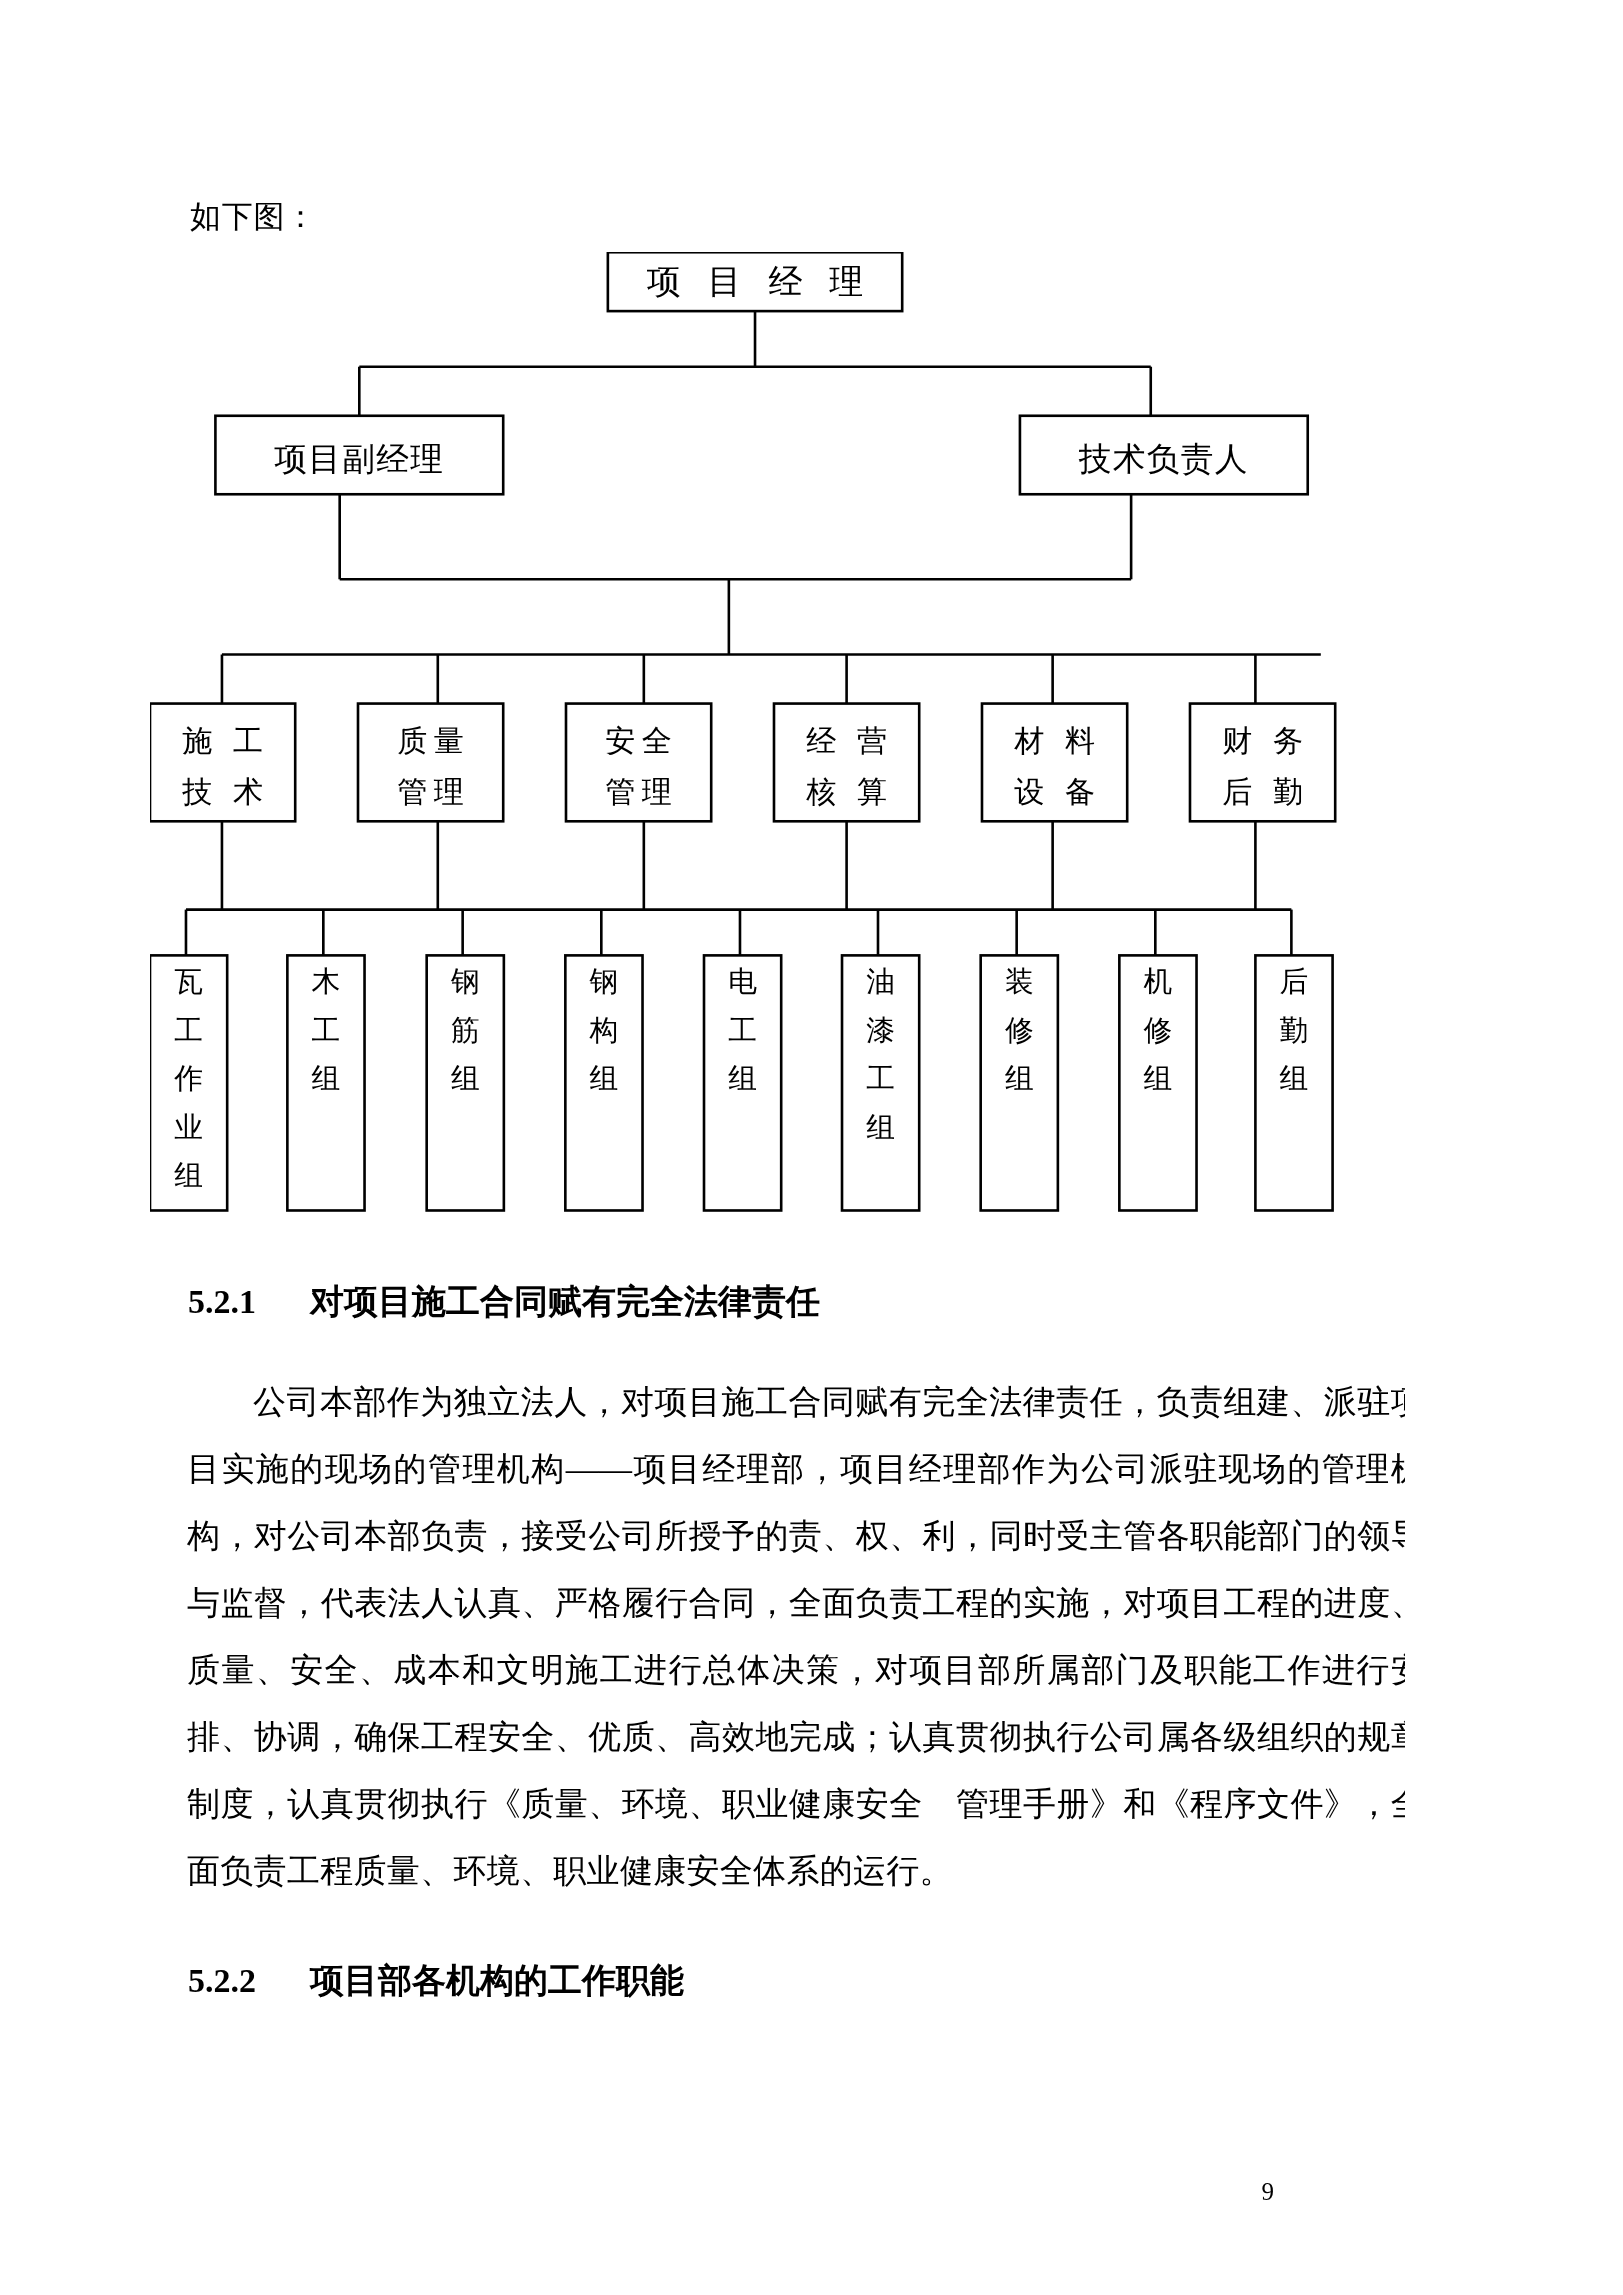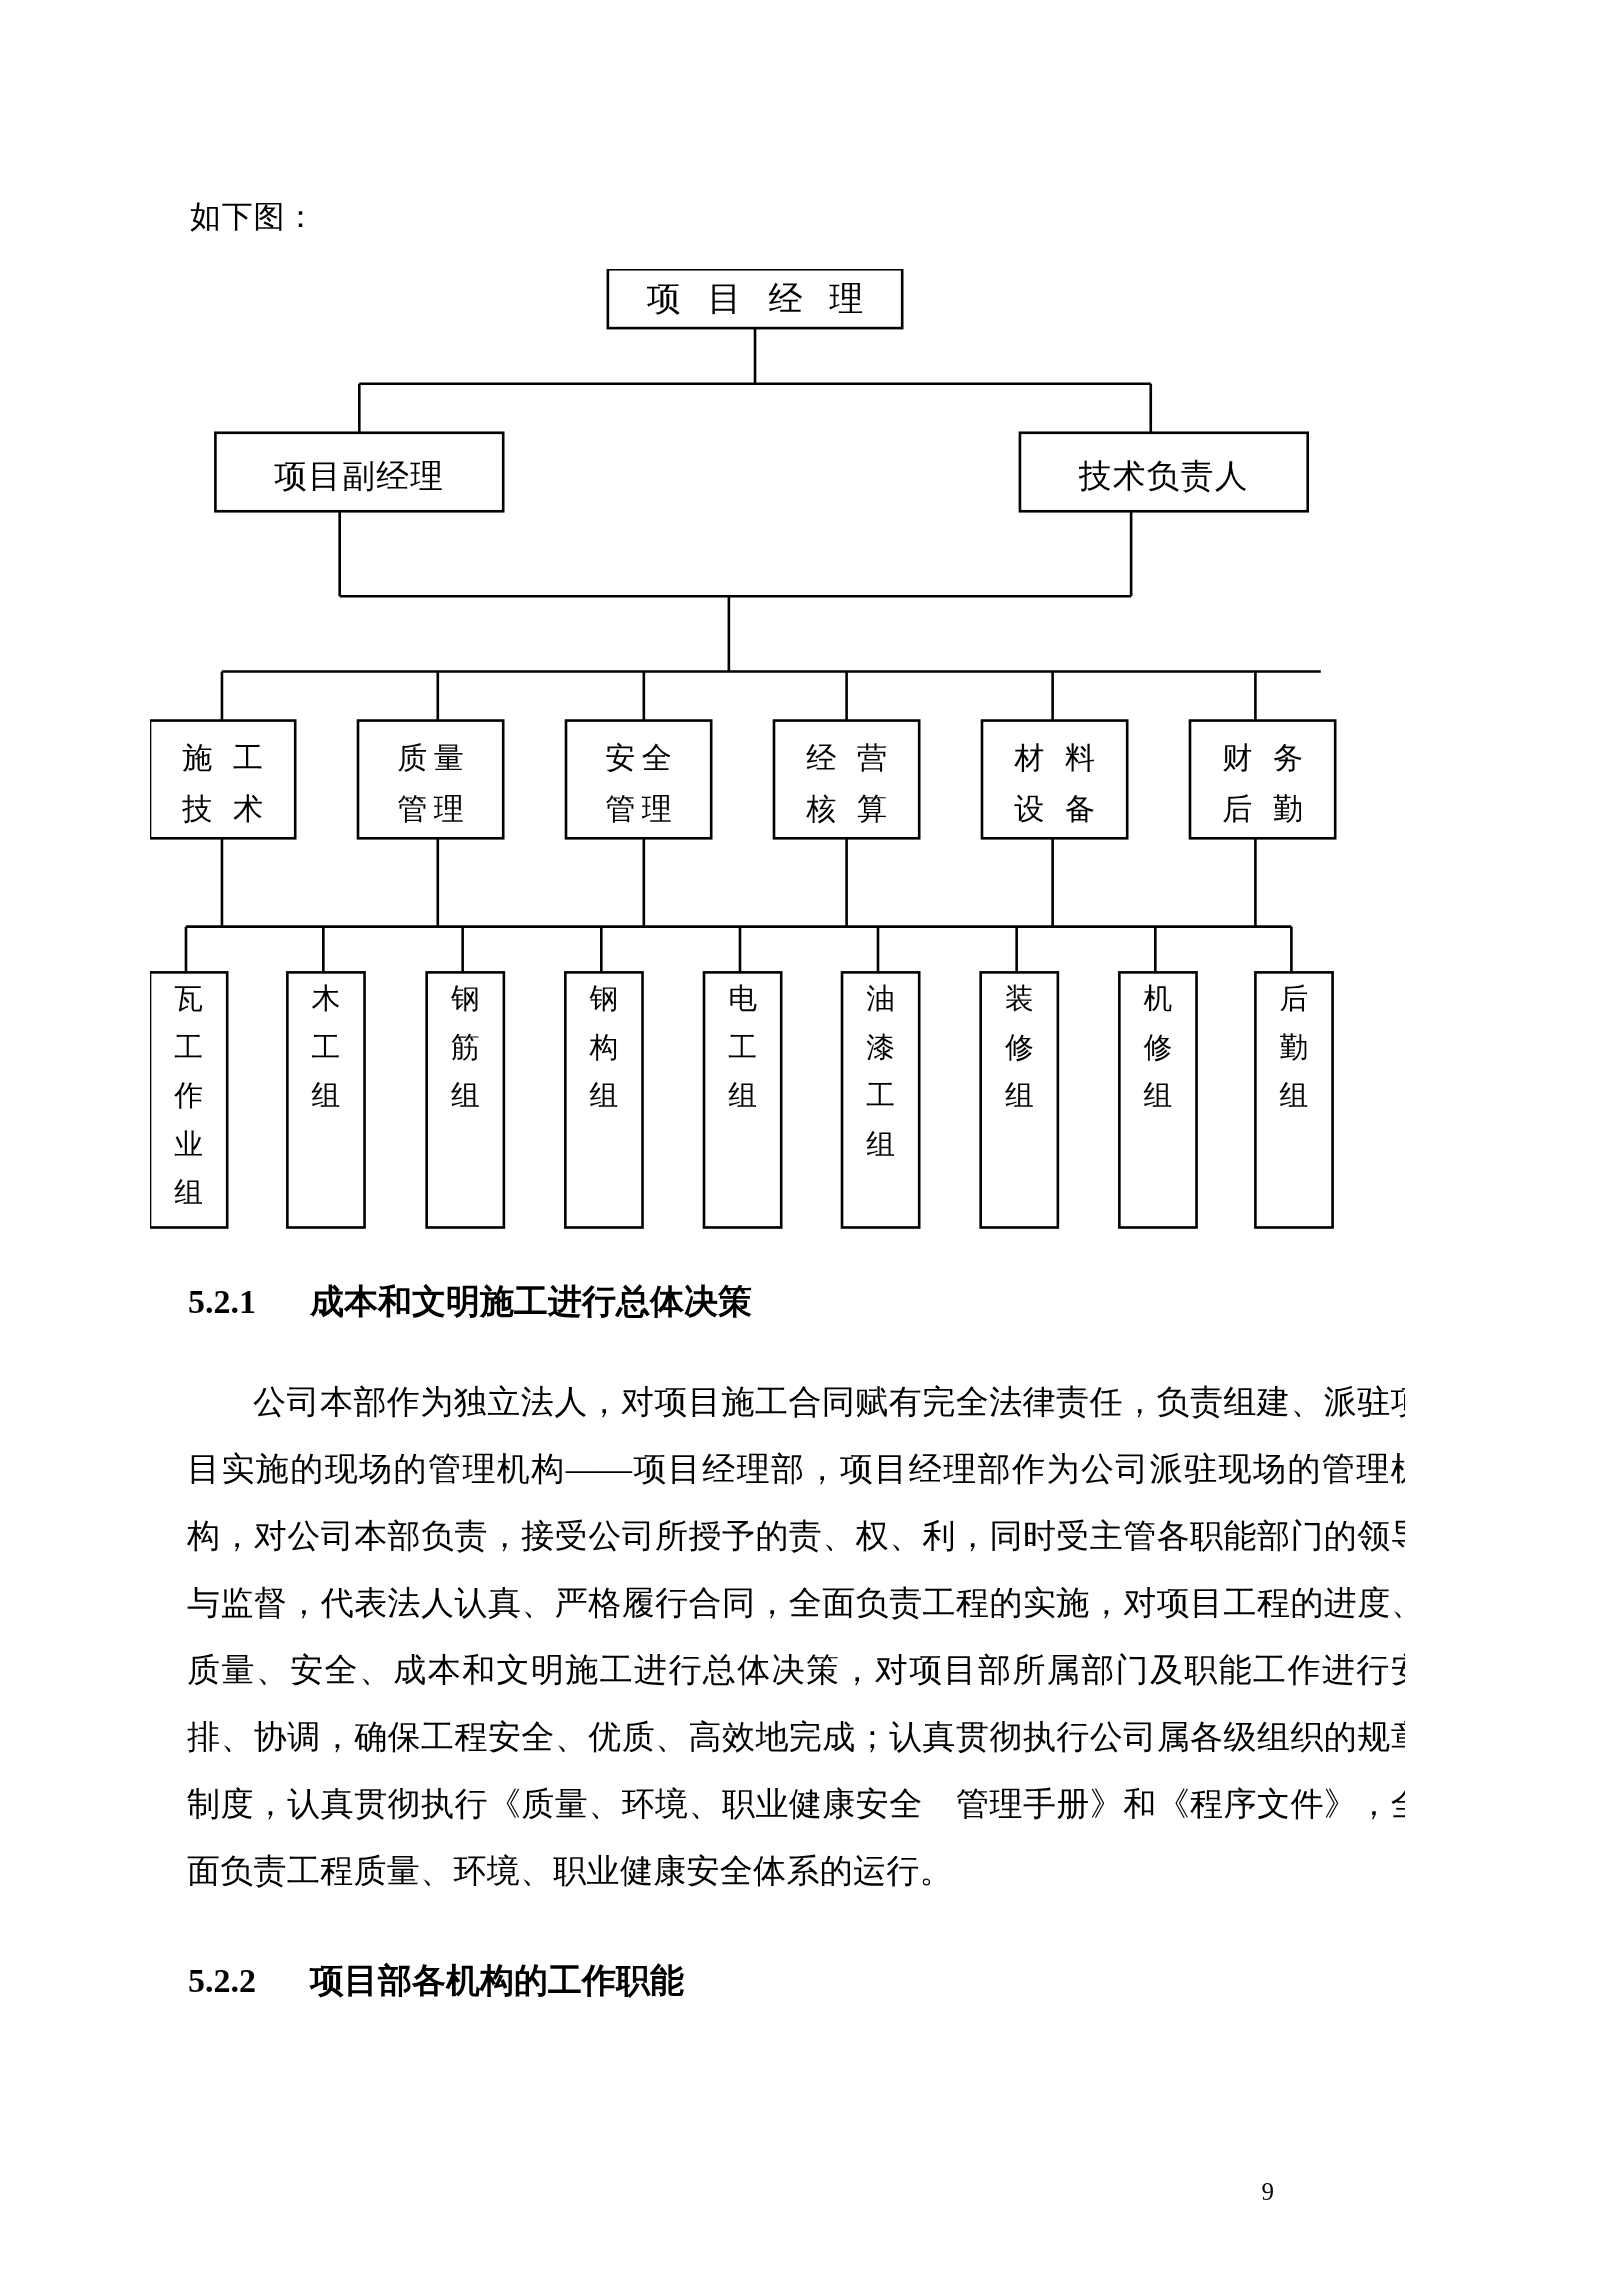--- a/index.html
+++ b/index.html
@@ -24,21 +24,21 @@
     top: 196px;
     font-size: 31px;
     letter-spacing: 0.7px;
     white-space: nowrap;
   }
 
   
   .chart {
     position: absolute;
     left: 150px;
-    top: 269px;
+    top: 252px;
     width: 1282px;
     height: 962px;
   }
   .chart svg { display: block; }
 
   .node-text {
     font-family: "Liberation Serif", "DejaVu Serif", serif;
     fill: #000000;
     text-anchor: middle;
   }
@@ -179,21 +179,21 @@
       <text class="node-text t-l4" x="1117" y="1130"><tspan x="1117" y="1130">油</tspan><tspan x="1117" y="1204">漆</tspan><tspan x="1117" y="1278">工</tspan><tspan x="1117" y="1352">组</tspan></text>
       <text class="node-text t-l4" x="1329" y="1130"><tspan x="1329" y="1130">装</tspan><tspan x="1329" y="1204">修</tspan><tspan x="1329" y="1278">组</tspan></text>
       <text class="node-text t-l4" x="1541" y="1130"><tspan x="1541" y="1130">机</tspan><tspan x="1541" y="1204">修</tspan><tspan x="1541" y="1278">组</tspan></text>
       <text class="node-text t-l4" x="1749" y="1130"><tspan x="1749" y="1130">后</tspan><tspan x="1749" y="1204">勤</tspan><tspan x="1749" y="1278">组</tspan></text>
     </svg>
   </div>
 
   <div class="heading" id="heading-521">
     <span>5.2.1</span>
     <span style="display:inline-block;width:37px"></span>
-    <span>成本和文明施工进行总体决策</span>
+    <span>对项目施工合同赋有完全法律责任</span>
   </div>
 
   <div class="body-text">
     <p>公司本部作为独立法人，对项目施工合同赋有完全法律责任，负责组建、派驻项目实施的现场的管理机构——项目经理部，项目经理部作为公司派驻现场的管理机构，对公司本部负责，接受公司所授予的责、权、利，同时受主管各职能部门的领导与监督，代表法人认真、严格履行合同，全面负责工程的实施，对项目工程的进度、质量、安全、成本和文明施工进行总体决策，对项目部所属部门及职能工作进行安排、协调，确保工程安全、优质、高效地完成；认真贯彻执行公司属各级组织的规章制度，认真贯彻执行《质量、环境、职业健康安全　管理手册》和《程序文件》，全面负责工程质量、环境、职业健康安全体系的运行。</p>
   </div>
 
   <div class="heading" id="heading-522">
     <span>5.2.2</span>
     <span style="display:inline-block;width:37px"></span>
     <span>项目部各机构的工作职能</span>

